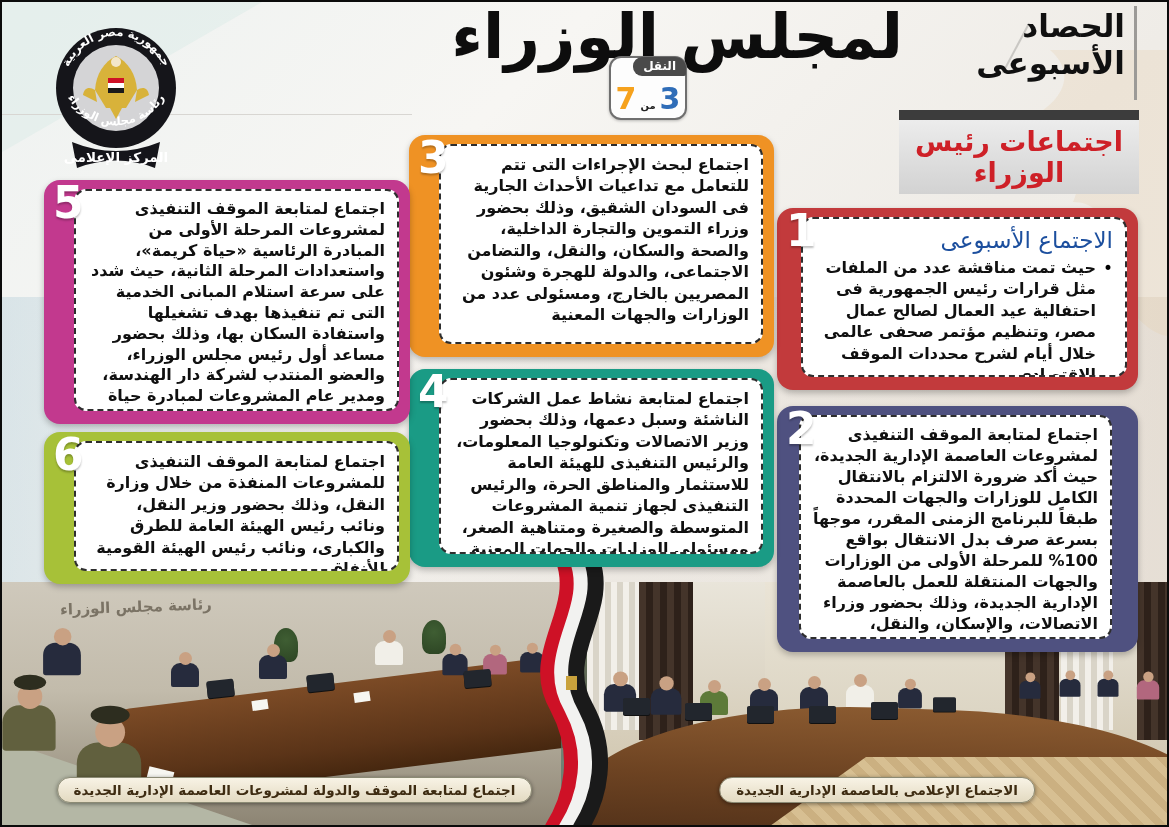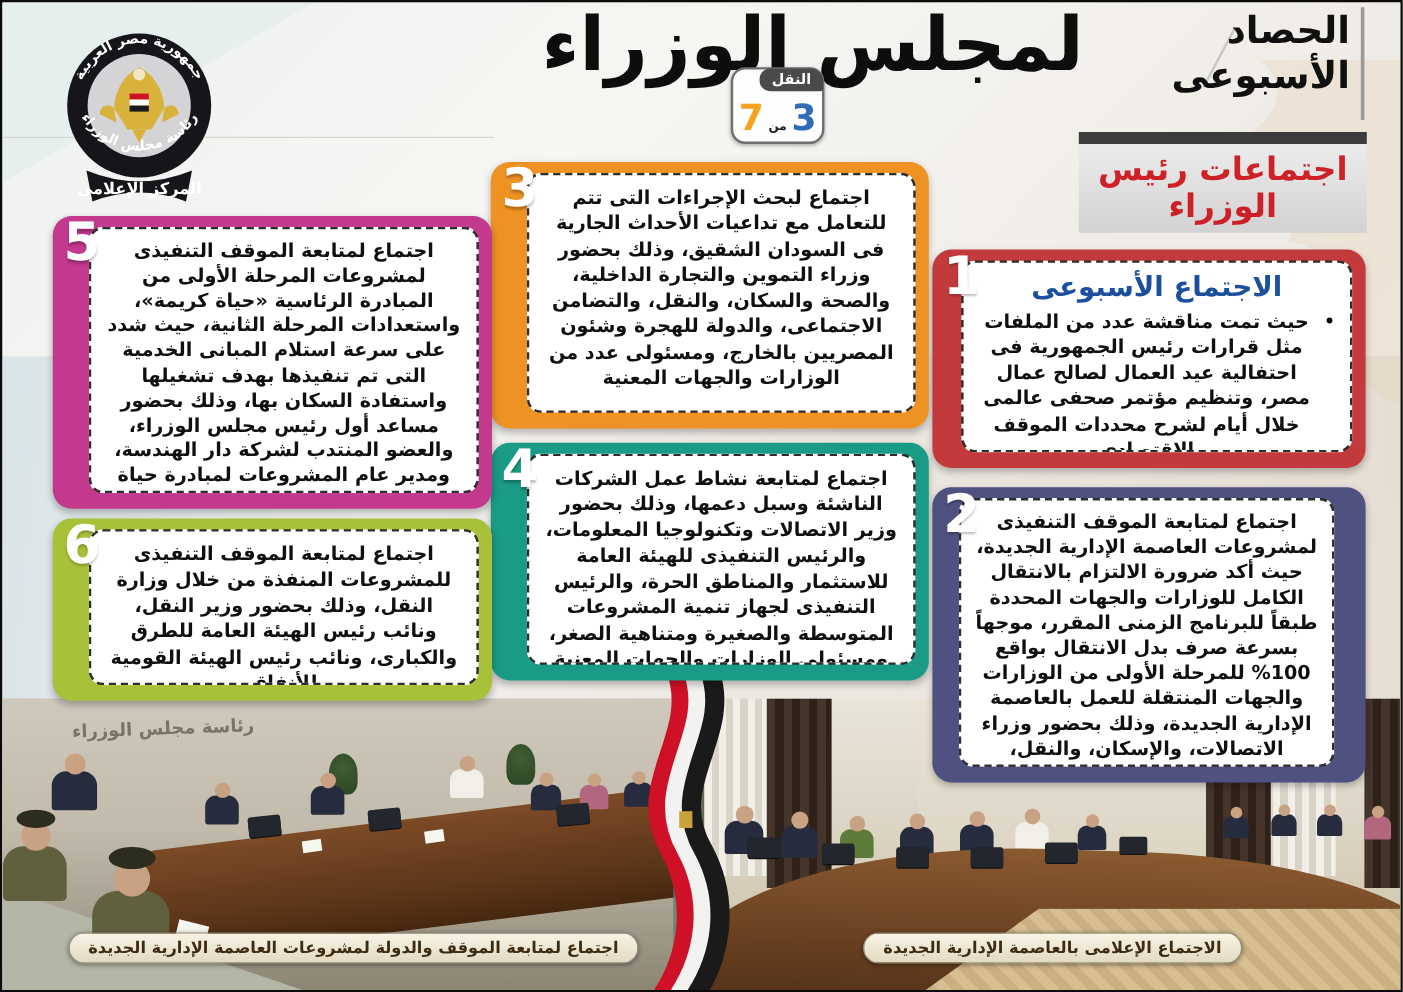--- a/index.html
+++ b/index.html
@@ -49,23 +49,23 @@
 
   
   .logo{position:absolute;left:40px;top:20px;width:148px;height:160px;z-index:4;}
 
   
   .note-box{position:absolute;border-radius:16px;z-index:6;box-shadow:0 3px 6px rgba(0,0,0,.25);}
   .note-box .num{position:absolute;top:0px;left:9px;font-size:44px;font-weight:900;color:#fff;
       line-height:1.05;z-index:2;text-shadow:0 2px 2px rgba(0,0,0,.25);}
   .note-box .inner{position:absolute;top:9px;left:30px;right:11px;bottom:13px;background:#fff;
       border:2px dashed #2e2e2e;border-radius:12px;padding:8px 12px;direction:rtl;
-      text-align:center;overflow:hidden;}
+      text-align:right;overflow:hidden;}
   .txt{font-size:16px;font-weight:700;line-height:1.34;color:#101010;margin:0;}
-  .blue-title{color:#1c4f9e;font-size:23px;font-weight:700;margin:0 0 4px;}
+  .blue-title{color:#1c4f9e;font-size:23px;font-weight:400;margin:0 0 4px;}
   .brow{display:flex;gap:7px;}
   .brow .bullet{font-size:17px;line-height:1.3;}
   .box-1{left:775px;top:206px;width:361px;height:182px;}
   .box-2{left:775px;top:404px;width:361px;height:246px;}
   .box-2 .txt{line-height:1.31;}
   .box-3{left:407px;top:133px;width:365px;height:222px;}
   .box-4{left:407px;top:367px;width:365px;height:198px;}
   .box-5{left:42px;top:178px;width:366px;height:244px;}
   .box-5 .txt{line-height:1.3;}
   .box-6{left:42px;top:430px;width:366px;height:152px;}

